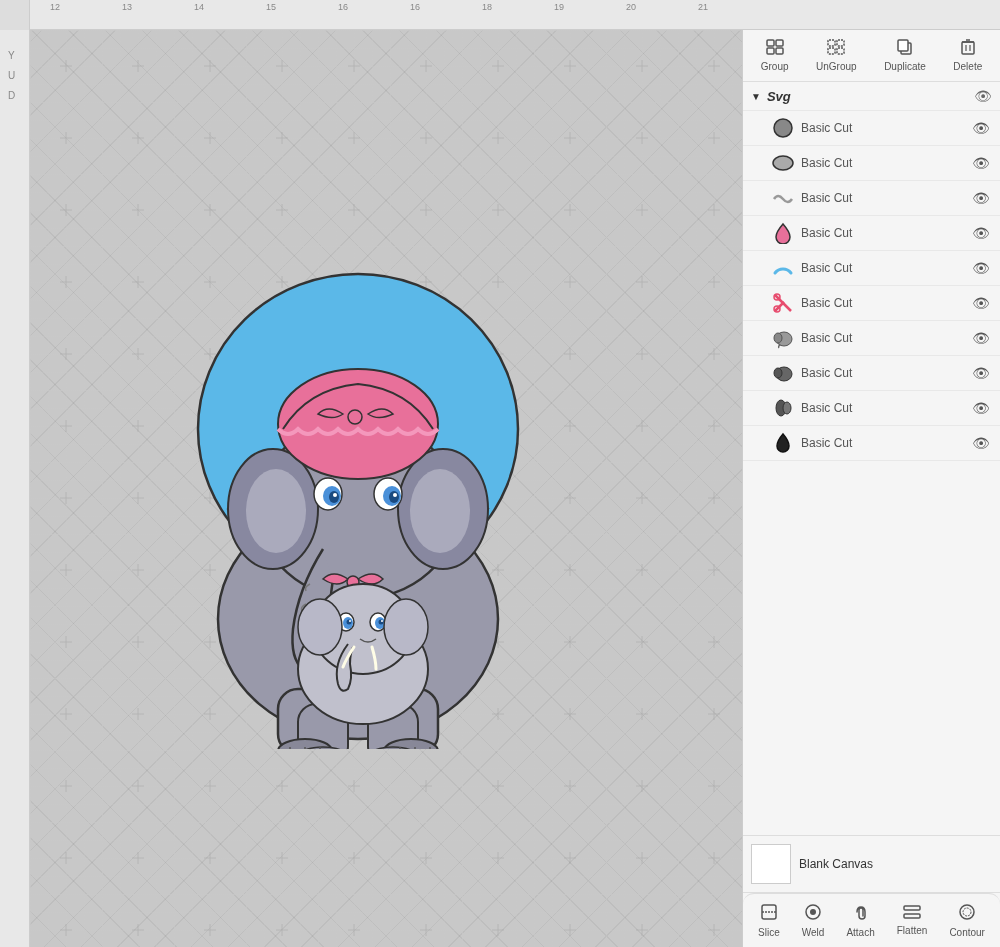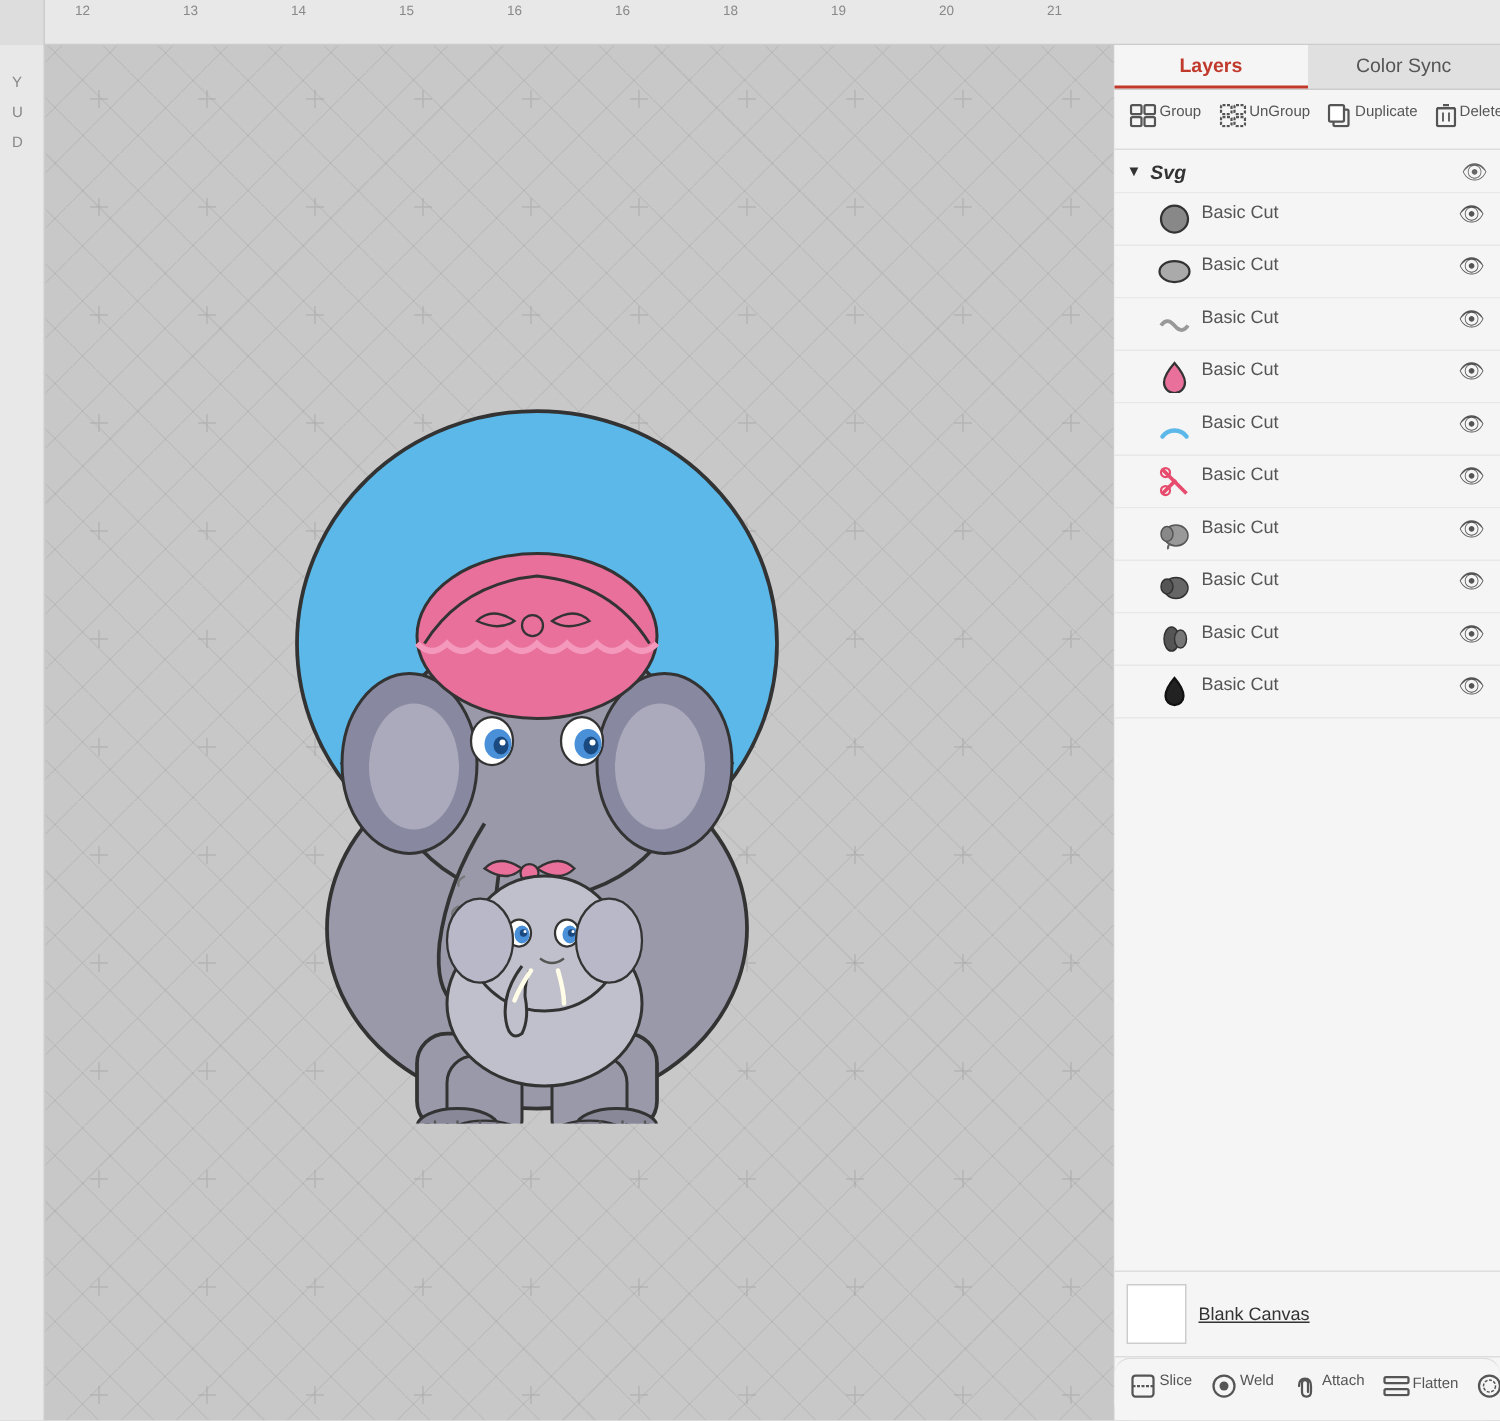--- a/index.html
+++ b/index.html
@@ -100,22 +100,22 @@
     .panel-toolbar {
       display: flex;
       align-items: center;
       justify-content: space-around;
       padding: 6px 4px;
       background: #f5f5f5;
       border-bottom: 1px solid #ddd;
     }
     .toolbar-btn {
       display: flex;
-      flex-direction: row;
-      align-items: flex-start;
+      flex-direction: column;
+      align-items: center;
       gap: 2px;
       cursor: pointer;
       padding: 3px 6px;
       border-radius: 3px;
       font-size: 10px;
       color: #555;
       background: none;
       border: none;
     }
     .toolbar-btn .btn-icon { font-size: 16px; }
@@ -136,20 +136,21 @@
       background: #f5f5f5;
       border-bottom: 1px solid #e8e8e8;
       cursor: pointer;
     }
     .chevron { font-size: 10px; color: #333; }
     .group-name { font-size: 13px; font-weight: bold; color: #333; flex: 1; font-style: italic; }
     .eye-icon { font-size: 14px; color: #666; cursor: pointer; }
 
     .layer-item {
       display: flex;
+      align-items: center;
       padding: 5px 10px 5px 28px;
       border-bottom: 1px solid #e8e8e8;
       background: #f5f5f5;
       gap: 6px;
       cursor: pointer;
     }
 
     .layer-thumb {
       width: 24px;
       height: 24px;
@@ -184,21 +185,20 @@
     .blank-canvas-thumb {
       width: 40px;
       height: 40px;
       background: white;
       border: 1px solid #ccc;
       flex-shrink: 0;
     }
     .blank-canvas-label {
       font-size: 12px;
       color: #333;
-      text-decoration: underline;
     }
 
     
     .bottom-toolbar {
       display: flex;
       align-items: center;
       justify-content: space-around;
       padding: 6px 4px;
       background: #f5f5f5;
       border-top: 1px solid #ddd;
@@ -364,24 +364,20 @@
         <path d="M232,410 Q240,416 248,410" fill="none" stroke="#555" stroke-width="1.5"></path>
 
         <path d="M226,418 Q218,430 215,438" fill="none" stroke="#fffde7" stroke-width="3" stroke-linecap="round"></path>
         <path d="M244,418 Q248,432 248,440" fill="none" stroke="#fffde7" stroke-width="3" stroke-linecap="round"></path>
       </svg>
     </div>
   </div>
 
   <div class="right-panel">
 
-    <div class="panel-tabs">
-      <div class="panel-tab active">Layers</div>
-      <div class="panel-tab">Color Sync</div>
-    </div>
 
     <div class="panel-toolbar">
       <button class="toolbar-btn">
         <span class="btn-icon">
           <svg width="18" height="16" viewBox="0 0 18 16">
               <rect x="1" y="1" width="7" height="6" rx="1" fill="none" stroke="#555" stroke-width="1.5"></rect>
               <rect x="10" y="1" width="7" height="6" rx="1" fill="none" stroke="#555" stroke-width="1.5"></rect>
               <rect x="1" y="9" width="7" height="6" rx="1" fill="none" stroke="#555" stroke-width="1.5"></rect>
               <rect x="10" y="9" width="7" height="6" rx="1" fill="none" stroke="#555" stroke-width="1.5"></rect>
             </svg>

